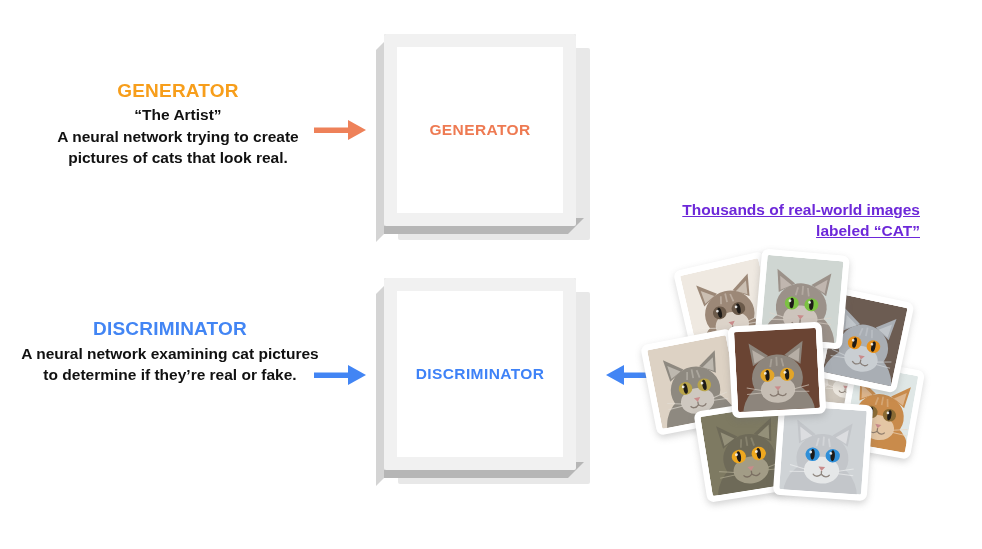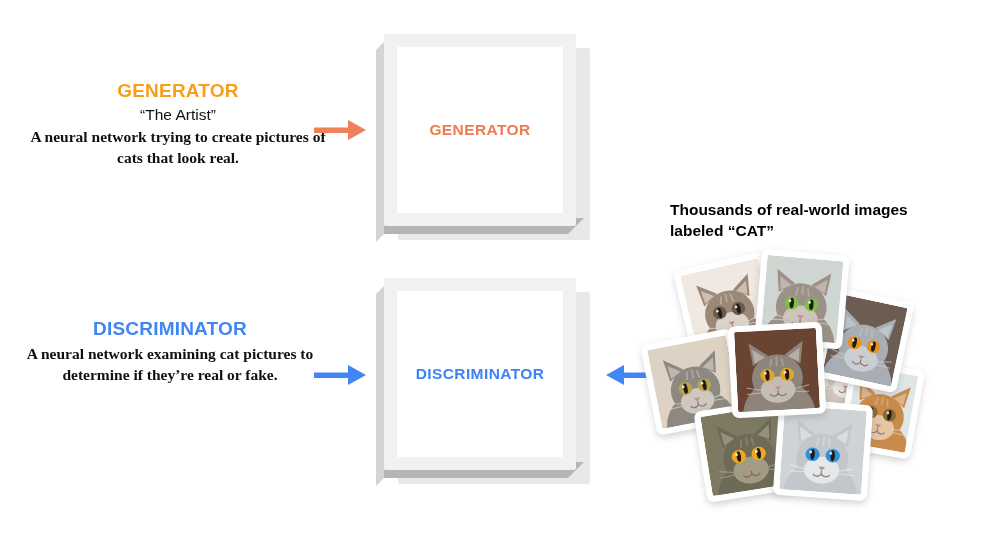--- a/index.html
+++ b/index.html
@@ -33,30 +33,29 @@
     font-size: 19px;
     font-weight: bold;
     letter-spacing: .2px;
     margin: 0 0 3px 0;
     line-height: 1.15;
   }
   .desc-title.gen { color: #F79E1B; }
   .desc-title.disc { color: #4285F4; }
   .desc-sub {
     font-size: 15.5px;
-    font-weight: normal;
+    font-weight: bold;
     margin: 0 0 1px 0;
     line-height: 1.35;
   }
   .desc-body {
     font-size: 15.5px;
     font-weight: bold;
     line-height: 1.35;
     margin: 0;
-    font-family: Liberation Serif, serif;
   }
 
   #desc-generator { left: 28px; top: 80px; }
   #desc-discriminator { left: 20px; top: 318px; }
   #desc-discriminator .desc-body { line-height: 1.36; }
 
   
   .arrow {
     position: absolute;
     height: 40px;
@@ -136,25 +135,26 @@
 
   #box-generator { left: 384px; top: 34px; }
   #box-discriminator { left: 384px; top: 278px; }
 
   
   #dataset-caption {
     position: absolute;
     left: 670px;
     top: 200px;
     width: 250px;
-    text-align: left;
+    text-align: right;
     font-size: 15.5px;
     font-weight: bold;
-    color: #000000;
+    color: #6d28d9;
     line-height: 1.35;
+    text-decoration: underline;
   }
 
   
   #cat-collage {
     position: absolute;
     left: 648px;
     top: 252px;
     width: 270px;
     height: 262px;
   }

